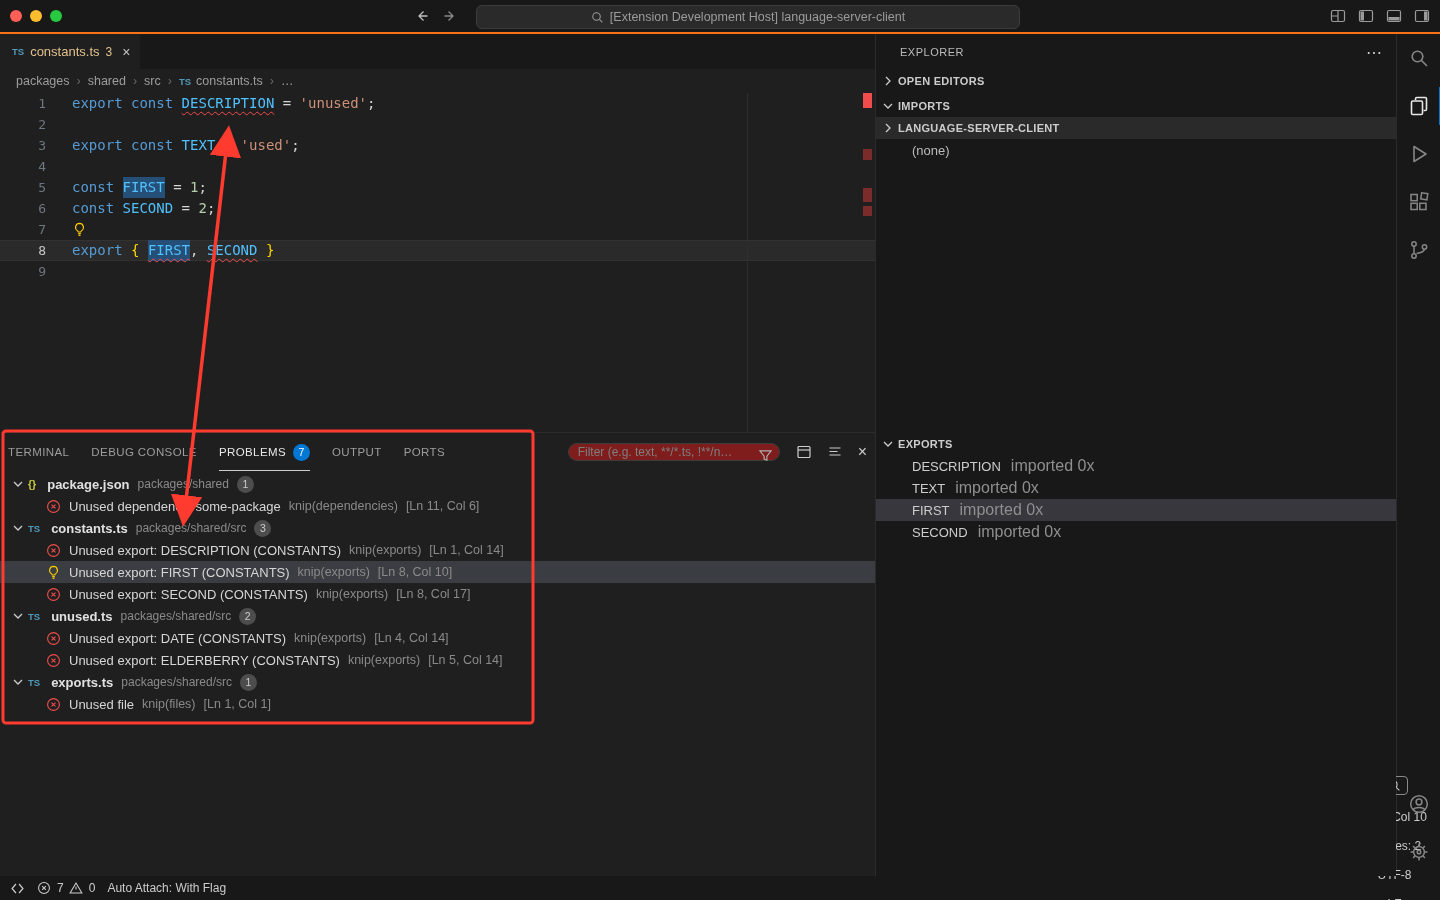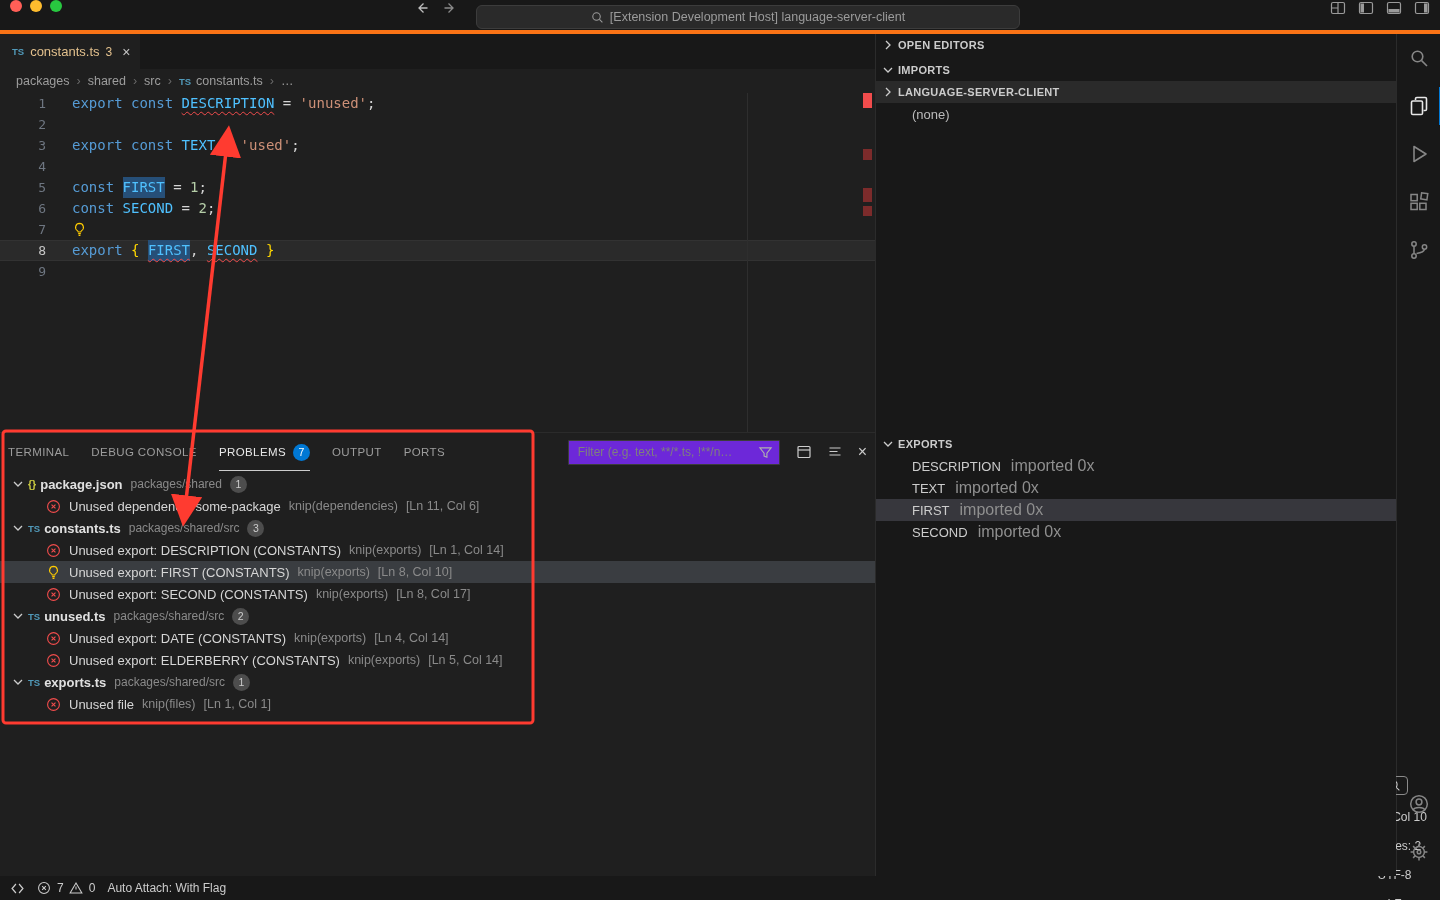--- a/index.html
+++ b/index.html
@@ -4,21 +4,21 @@
 <style>
   * { margin:0; padding:0; box-sizing:border-box; }
   html,body { background:#000; }
   .app { width:1440px; height:900px; position:relative; background:#1f1f1f; overflow:hidden;
          font-family:"Liberation Sans", sans-serif; color:#cccccc; }
 
   
   .annotation { position:absolute; left:0; top:0; width:1440px; height:900px; pointer-events:none; z-index:60; }
 
   
-  .titlebar { height:34px; background:#181818; border-bottom:4px solid #f97316; display:flex; position:relative; }
+  .titlebar { height:34px; background:#181818; border-bottom:2px solid #f97316; display:flex; align-items:center; position:relative; }
   .traffic { display:flex; gap:8px; padding-left:10px; }
   .light { width:12px; height:12px; border-radius:50%; }
   .light.red{background:#ff5f57}.light.yellow{background:#febc2e}.light.green{background:#28c840}
   .nav { position:absolute; left:414px; display:flex; gap:12px; align-items:center; }
   .nav svg { display:block; }
   .command-center { position:absolute; left:476px; top:5px; width:544px; height:24px; background:#2a2a2a;
     border:1px solid #3c3c3c; border-radius:6px; display:flex; align-items:center; justify-content:center;
     gap:6px; color:#9b9b9b; font-size:12.5px; }
   .tb-icons { position:absolute; right:10px; display:flex; gap:12px; align-items:center; }
 
@@ -54,32 +54,32 @@
   .bulb-wrap { display:inline-flex; }
   .ovr { position:absolute; right:3px; width:9px; }
 
   
   .panel { flex:1; border-top:1px solid #2b2b2b; background:#1f1f1f; display:flex; flex-direction:column; }
   .panel-header { height:38px; flex:none; display:flex; align-items:center; padding:0 8px; }
   .ptab { margin-right:22px; font-size:11.5px; letter-spacing:.4px; color:#9d9d9d; height:38px; display:flex; align-items:center; gap:7px; }
   .ptab.active { color:#e7e7e7; box-shadow:inset 0 -1px 0 #cccccc; }
   .pbadge { background:#0078d4; color:#fff; font-size:10.5px; min-width:17px; height:17px; border-radius:9px;
     display:inline-flex; align-items:center; justify-content:center; padding:0 5px; letter-spacing:0; }
-  .filterbox { margin-left:auto; width:212px; height:25px; background:#6d28d9; border:1px solid #3c3c3c; border-radius:1px;
+  .filterbox { margin-left:auto; width:212px; height:18px; background:#7f1d1d; border:1px solid #3c3c3c; border-radius:9px;
     display:flex; align-items:center; position:relative; }
   .filterbox input { flex:1; background:transparent; border:0; outline:0; color:#cccccc; font-size:12px; padding:0 26px 0 9px; font-family:"Liberation Sans",sans-serif; }
   .filterbox input::placeholder { color:#7f7f7f; }
   .funnel { position:absolute; right:6px; top:4px; }
   .phicons { display:flex; gap:15px; margin-left:16px; align-items:center; color:#cccccc; }
   .phicons .xbtn { font-size:16px; line-height:1; color:#cccccc; }
 
   .problems { flex:1; overflow:hidden; padding-top:2px; }
   .file-row { height:22px; display:flex; align-items:center; padding-left:10px; font-size:13px; }
   .file-row .chev { width:18px; display:flex; }
-  .fname { margin-left:4px; color:#e0e0e0; font-weight:700; }
+  .fname { margin-left:11px; color:#e0e0e0; font-weight:700; }
   .fdir { margin-left:8px; color:#8a8a8a; font-size:12px; }
   .fbadge { margin-left:8px; width:17px; height:17px; border-radius:50%; background:#4d4d4d; color:#cccccc; font-size:10.5px;
     display:flex; align-items:center; justify-content:center; }
   .issue-row { height:22px; display:flex; align-items:center; padding-left:46px; font-size:13px; color:#d6d6d6; }
   .issue-row.selected { background:#3a3d41; }
   .iicon { width:15px; display:flex; margin-right:8px; flex:none; }
   .isrc, .iloc { margin-left:8px; color:#8a8a8a; font-size:12.5px; }
 
   
   .sidebar { flex:1; background:#181818; position:relative; font-size:13px; }
@@ -401,20 +401,24 @@
               </span>
               <span class="imsg">Unused file</span>
               <span class="isrc">knip(files)</span>
               <span class="iloc">[Ln 1, Col 1]</span>
             </div>
           </div>
       </div>
     </div>
 
     <aside class="sidebar">
+      <div class="sb-header">
+        <span class="sb-title">EXPLORER</span>
+        <span class="sb-more">⋯</span>
+      </div>
       <div class="sec">
         <span class="chev">
             <svg width="16" height="16" viewBox="0 0 16 16">
               <path d="M6 4l4 4-4 4" fill="none" stroke="#cccccc" stroke-width="1.3"></path>
             </svg>
           </span>
         <span>OPEN EDITORS</span>
       </div>
       <div class="sec gap">
         <span class="chev">

